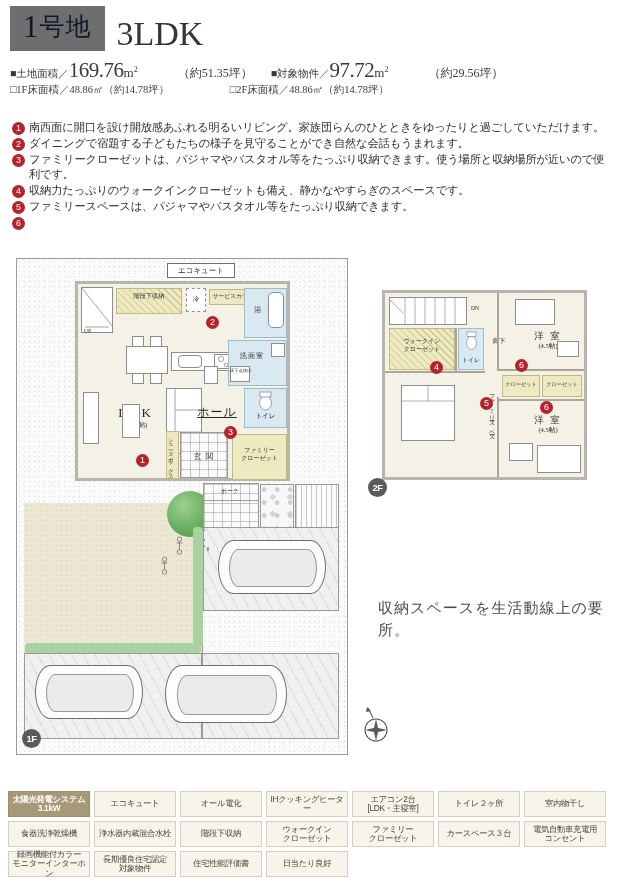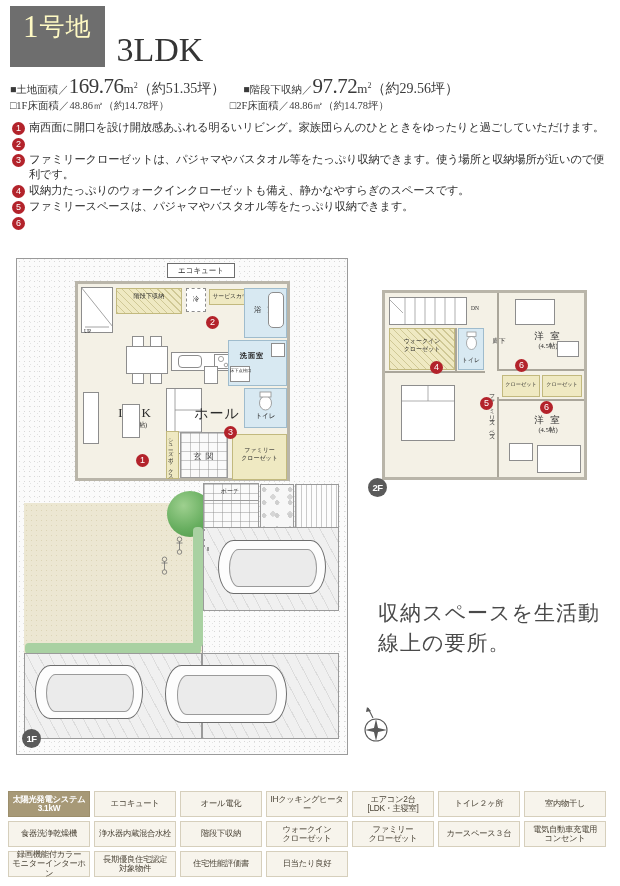--- a/index.html
+++ b/index.html
@@ -11,35 +11,35 @@
   .page{position:absolute;inset:0;}
 
   
   .hdr{position:absolute;left:10px;top:4px;right:10px;}
   .estate-name{
     font-size:21px;letter-spacing:1px;color:#3a3a3a;line-height:1.1;
     font-family:"Liberation Serif","DejaVu Serif",serif;white-space:nowrap;
   }
   .lot-row{display:flex;align-items:flex-end;margin-top:2px;}
   .lot-badge{
-    background:#6e6e6e;color:#fef9c3;font-size:25px;line-height:1;
-    padding:5px 13px 25px 13px;letter-spacing:1px;white-space:nowrap;
+    background:#6e6e6e;color:#0f172a;font-size:25px;line-height:1;
+    padding:5px 13px 9px 13px;letter-spacing:1px;white-space:nowrap;
   }
   .lot-badge .num{font-size:31px;vertical-align:-2px;}
   .plan-type{
     font-size:34px;line-height:1;margin-left:12px;color:#353535;
     letter-spacing:0px;white-space:nowrap;
   }
   .areas{margin-top:9px;white-space:nowrap;line-height:1;}
   .area-main{display:inline-block;font-size:11px;color:#3a3a3a;vertical-align:baseline;}
   .area-main .lbl{font-size:10.5px;}
   .area-main .big{font-size:21px;letter-spacing:-.5px;}
   .area-main .sq{font-size:13px;}
   .area-main .sq sup{font-size:8px;}
-  .area-main .tsubo{font-size:14px;}
+  .area-main .tsubo{font-size:12px;margin-left:40px;}
   .area-main + .area-main{margin-left:14px;}
   .areas-sub{margin-top:4px;font-size:10.5px;color:#3a3a3a;white-space:nowrap;line-height:1;}
   .areas-sub span + span{margin-left:10px;padding-left:48px;}
   .sqm sup{font-size:7px;vertical-align:5px;}
 
   
   .features{position:absolute;left:12px;top:120px;right:10px;}
   .feat{display:flex;align-items:flex-start;margin-bottom:1px;line-height:1.32;}
   .fnum{
     flex:0 0 auto;width:13px;height:13px;border-radius:50%;
@@ -155,21 +155,21 @@
     background-size:13px 13px,17px 17px;
   }
   .hatch-d{
     position:absolute;background:#fcfcfc;border:1px solid #9a9a9a;box-sizing:border-box;
     background-image:repeating-linear-gradient(90deg,rgba(140,140,140,.45) 0 1px,transparent 1px 5px);
   }
 
   
   .tagline{
     position:absolute;left:378px;top:598px;width:235px;
-    font-size:21px;line-height:1.45;color:#4a4a4a;letter-spacing:1px;
+    font-size:15px;line-height:1.45;color:#4a4a4a;letter-spacing:1px;
     font-family:"Liberation Serif","DejaVu Serif",serif;
   }
 
   
   .compass{position:absolute;left:358px;top:706px;width:34px;height:40px;}
 
   
   .badges{
     position:absolute;left:8px;top:791px;width:604px;
     display:flex;flex-wrap:wrap;gap:4px;
@@ -196,37 +196,38 @@
         <span class="num">1</span><span>号地</span>
       </div>
       <div class="plan-type">3LDK</div>
     </div>
 
     <div class="areas">
       <span class="area-main">
         <span class="lbl">■土地面積／</span><span class="big">169.76</span><span class="sq sqm">m<sup>2</sup></span><span class="tsubo">（約51.35坪）</span>
       </span>
       <span class="area-main">
-        <span class="lbl">■階段下収納／</span><span class="big">97.72</span><span class="sq sqm">m<sup>2</sup></span><span class="tsubo">（約29.56坪）</span>
+        <span class="lbl">■対象物件／</span><span class="big">97.72</span><span class="sq sqm">m<sup>2</sup></span><span class="tsubo">（約29.56坪）</span>
       </span>
     </div>
 
     <div class="areas-sub">
       <span>□1F床面積／48.86㎡（約14.78坪）</span>
       <span>□2F床面積／48.86㎡（約14.78坪）</span>
     </div>
   </div>
 
   <div class="features">
     <div class="feat">
       <div class="fnum">1</div>
       <div class="ftext">南西面に開口を設け開放感あふれる明るいリビング。家族団らんのひとときをゆったりと過ごしていただけます。</div>
     </div>
     <div class="feat">
       <div class="fnum">2</div>
+      <div class="ftext">ダイニングで宿題する子どもたちの様子を見守ることができ自然な会話もうまれます。</div>
     </div>
     <div class="feat">
       <div class="fnum">3</div>
       <div class="ftext">ファミリークローゼットは、パジャマやバスタオル等をたっぷり収納できます。使う場所と収納場所が近いので便利です。</div>
     </div>
     <div class="feat">
       <div class="fnum">4</div>
       <div class="ftext">収納力たっぷりのウォークインクローゼットも備え、静かなやすらぎのスペースです。</div>
     </div>
     <div class="feat">
@@ -327,34 +328,34 @@
         <line x1="9" y1="0" x2="9" y2="66" stroke="#8d8d8d" stroke-width="0.8"></line>
         <line x1="9" y1="22" x2="36" y2="22" stroke="#8d8d8d" stroke-width="0.8"></line>
         <line x1="9" y1="44" x2="36" y2="44" stroke="#8d8d8d" stroke-width="0.8"></line>
       </svg>
 
       <div class="rm wet" style="left:166px;top:4px;width:43px;height:50px;"></div>
       <div class="rm-label" style="left:166px;top:22px;width:43px;font-size:7.5px;letter-spacing:2px;">浴 室</div>
       <div class="fixt" style="left:190px;top:8px;width:16px;height:36px;border-radius:5px;"></div>
 
       <div class="rm wet" style="left:150px;top:56px;width:59px;height:46px;"></div>
-      <div class="rm-label" style="left:150px;top:68px;width:48px;font-size:7.2px;letter-spacing:1px;font-weight:bold;">洗面室</div>
+      <div class="rm-label" style="left:150px;top:68px;width:48px;font-size:7.2px;letter-spacing:1px;">洗面室</div>
       <div class="fixt" style="left:193px;top:59px;width:14px;height:14px;"></div>
       <div class="fixt" style="left:126px;top:82px;width:14px;height:18px;"></div>
       <div class="fixt" style="left:152px;top:82px;width:20px;height:16px;"></div>
       <div class="rm-label tiny" style="left:152px;top:85px;width:20px;font-size:4.3px;">床下点検口</div>
 
       <div class="rm wet" style="left:166px;top:104px;width:43px;height:40px;"></div>
       <div class="rm-label" style="left:166px;top:128px;width:43px;font-size:6.6px;">トイレ</div>
       <svg style="position:absolute;left:178px;top:107px;" width="19" height="20">
         <ellipse cx="9.5" cy="12" rx="6" ry="7" fill="#fff" stroke="#8d8d8d" stroke-width="0.8"></ellipse>
         <rect x="4" y="1" width="11" height="5" fill="#fff" stroke="#8d8d8d" stroke-width="0.8"></rect>
       </svg>
 
-      <div class="rm-label" style="left:116px;top:122px;width:46px;font-size:14px;letter-spacing:1px;">ホール</div>
+      <div class="rm-label" style="left:116px;top:122px;width:46px;font-size:12px;letter-spacing:1px;text-decoration:underline;">ホール</div>
 
       <div class="tile" style="left:102px;top:148px;width:48px;height:46px;"></div>
       <div class="rm-label" style="left:105px;top:168px;width:42px;font-size:8px;letter-spacing:1px;">玄 関</div>
       <div class="rm store" style="left:88px;top:147px;width:13px;height:48px;"></div>
       <div class="rm-label vtext" style="left:90px;top:150px;font-size:5.4px;">シューズボックス</div>
 
       <div class="rm store" style="left:154px;top:150px;width:55px;height:46px;"></div>
       <div class="rm-label" style="left:154px;top:163px;width:55px;font-size:6px;line-height:1.3;">ファミリー<br>クローゼット</div>
 
       <div class="marker" style="left:58px;top:170px;">1</div>

